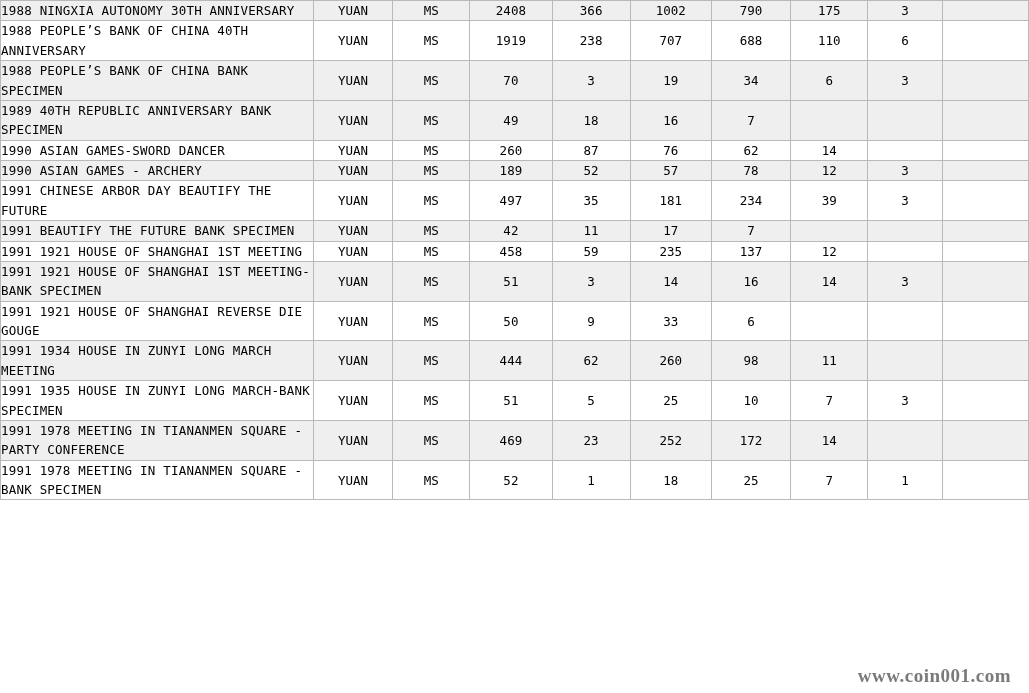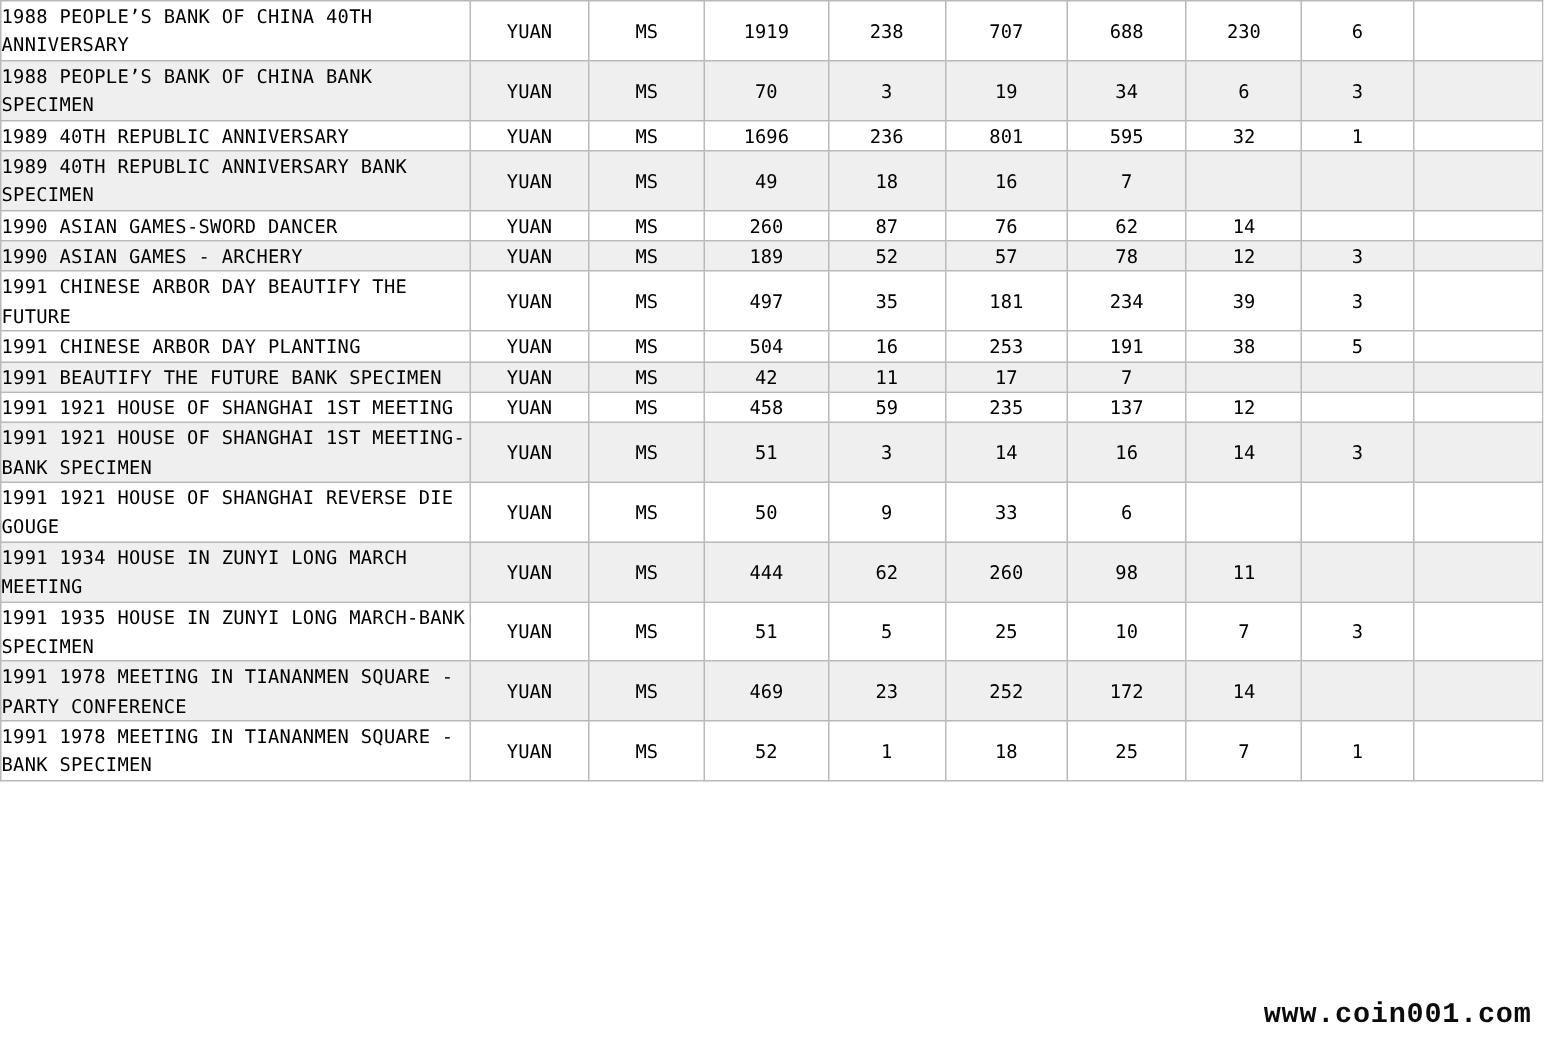--- a/index.html
+++ b/index.html
@@ -50,73 +50,73 @@
     text-align: center;
   }
   td.c-n1 { width: 76px; text-align: center; }
   td.c-n2 { width: 79px; text-align: center; }
   td.c-n3 { width: 77px; text-align: center; }
   td.c-n4 { width: 75px; text-align: center; }
   td.c-n5 { width: 72px; text-align: center; }
   td.c-n6 { width: 84px; text-align: center; }
   .watermark {
     position: absolute;
-    right: 8px;
+    right: 18px;
     bottom: 6px;
-    font-family: Liberation Mono, monospace;
+    font-family: Liberation Serif, serif;
     font-weight: bold;
     font-size: 19px;
-    color: #000000;
+    color: #737373;
     letter-spacing: 0.5px;
     opacity: 0.95;
     pointer-events: none;
     white-space: nowrap;
   }
 </style>
 </head>
 <body>
 
 <table class="coin-table">
   <tbody>
+    <tr class="alt">
+      <td class="c-name">1988 NINGXIA AUTONOMY 30TH ANNIVERSARY</td>
+      <td class="c-denom">YUAN</td>
+      <td class="c-grade">MS</td>
+      <td class="c-total">2408</td>
+      <td class="c-n1">366</td>
+      <td class="c-n2">1002</td>
+      <td class="c-n3">790</td>
+      <td class="c-n4">175</td>
+      <td class="c-n5">3</td>
+      <td class="c-n6"></td>
+    </tr>
     <tr>
       <td class="c-name">1988 PEOPLE’S BANK OF CHINA 40TH ANNIVERSARY</td>
       <td class="c-denom">YUAN</td>
       <td class="c-grade">MS</td>
       <td class="c-total">1919</td>
       <td class="c-n1">238</td>
       <td class="c-n2">707</td>
       <td class="c-n3">688</td>
-      <td class="c-n4">230</td>
+      <td class="c-n4">110</td>
       <td class="c-n5">6</td>
       <td class="c-n6"></td>
     </tr>
     <tr class="alt">
       <td class="c-name">1988 PEOPLE’S BANK OF CHINA BANK SPECIMEN</td>
       <td class="c-denom">YUAN</td>
       <td class="c-grade">MS</td>
       <td class="c-total">70</td>
       <td class="c-n1">3</td>
       <td class="c-n2">19</td>
       <td class="c-n3">34</td>
       <td class="c-n4">6</td>
       <td class="c-n5">3</td>
       <td class="c-n6"></td>
     </tr>
-    <tr>
-      <td class="c-name">1989 40TH REPUBLIC ANNIVERSARY</td>
-      <td class="c-denom">YUAN</td>
-      <td class="c-grade">MS</td>
-      <td class="c-total">1696</td>
-      <td class="c-n1">236</td>
-      <td class="c-n2">801</td>
-      <td class="c-n3">595</td>
-      <td class="c-n4">32</td>
-      <td class="c-n5">1</td>
-      <td class="c-n6"></td>
-    </tr>
     <tr class="alt">
       <td class="c-name">1989 40TH REPUBLIC ANNIVERSARY BANK SPECIMEN</td>
       <td class="c-denom">YUAN</td>
       <td class="c-grade">MS</td>
       <td class="c-total">49</td>
       <td class="c-n1">18</td>
       <td class="c-n2">16</td>
       <td class="c-n3">7</td>
       <td class="c-n4"></td>
       <td class="c-n5"></td>
@@ -149,32 +149,20 @@
     <tr>
       <td class="c-name">1991 CHINESE ARBOR DAY BEAUTIFY THE FUTURE</td>
       <td class="c-denom">YUAN</td>
       <td class="c-grade">MS</td>
       <td class="c-total">497</td>
       <td class="c-n1">35</td>
       <td class="c-n2">181</td>
       <td class="c-n3">234</td>
       <td class="c-n4">39</td>
       <td class="c-n5">3</td>
-      <td class="c-n6"></td>
-    </tr>
-    <tr>
-      <td class="c-name">1991 CHINESE ARBOR DAY PLANTING</td>
-      <td class="c-denom">YUAN</td>
-      <td class="c-grade">MS</td>
-      <td class="c-total">504</td>
-      <td class="c-n1">16</td>
-      <td class="c-n2">253</td>
-      <td class="c-n3">191</td>
-      <td class="c-n4">38</td>
-      <td class="c-n5">5</td>
       <td class="c-n6"></td>
     </tr>
     <tr class="alt">
       <td class="c-name">1991 BEAUTIFY THE FUTURE BANK SPECIMEN</td>
       <td class="c-denom">YUAN</td>
       <td class="c-grade">MS</td>
       <td class="c-total">42</td>
       <td class="c-n1">11</td>
       <td class="c-n2">17</td>
       <td class="c-n3">7</td>

